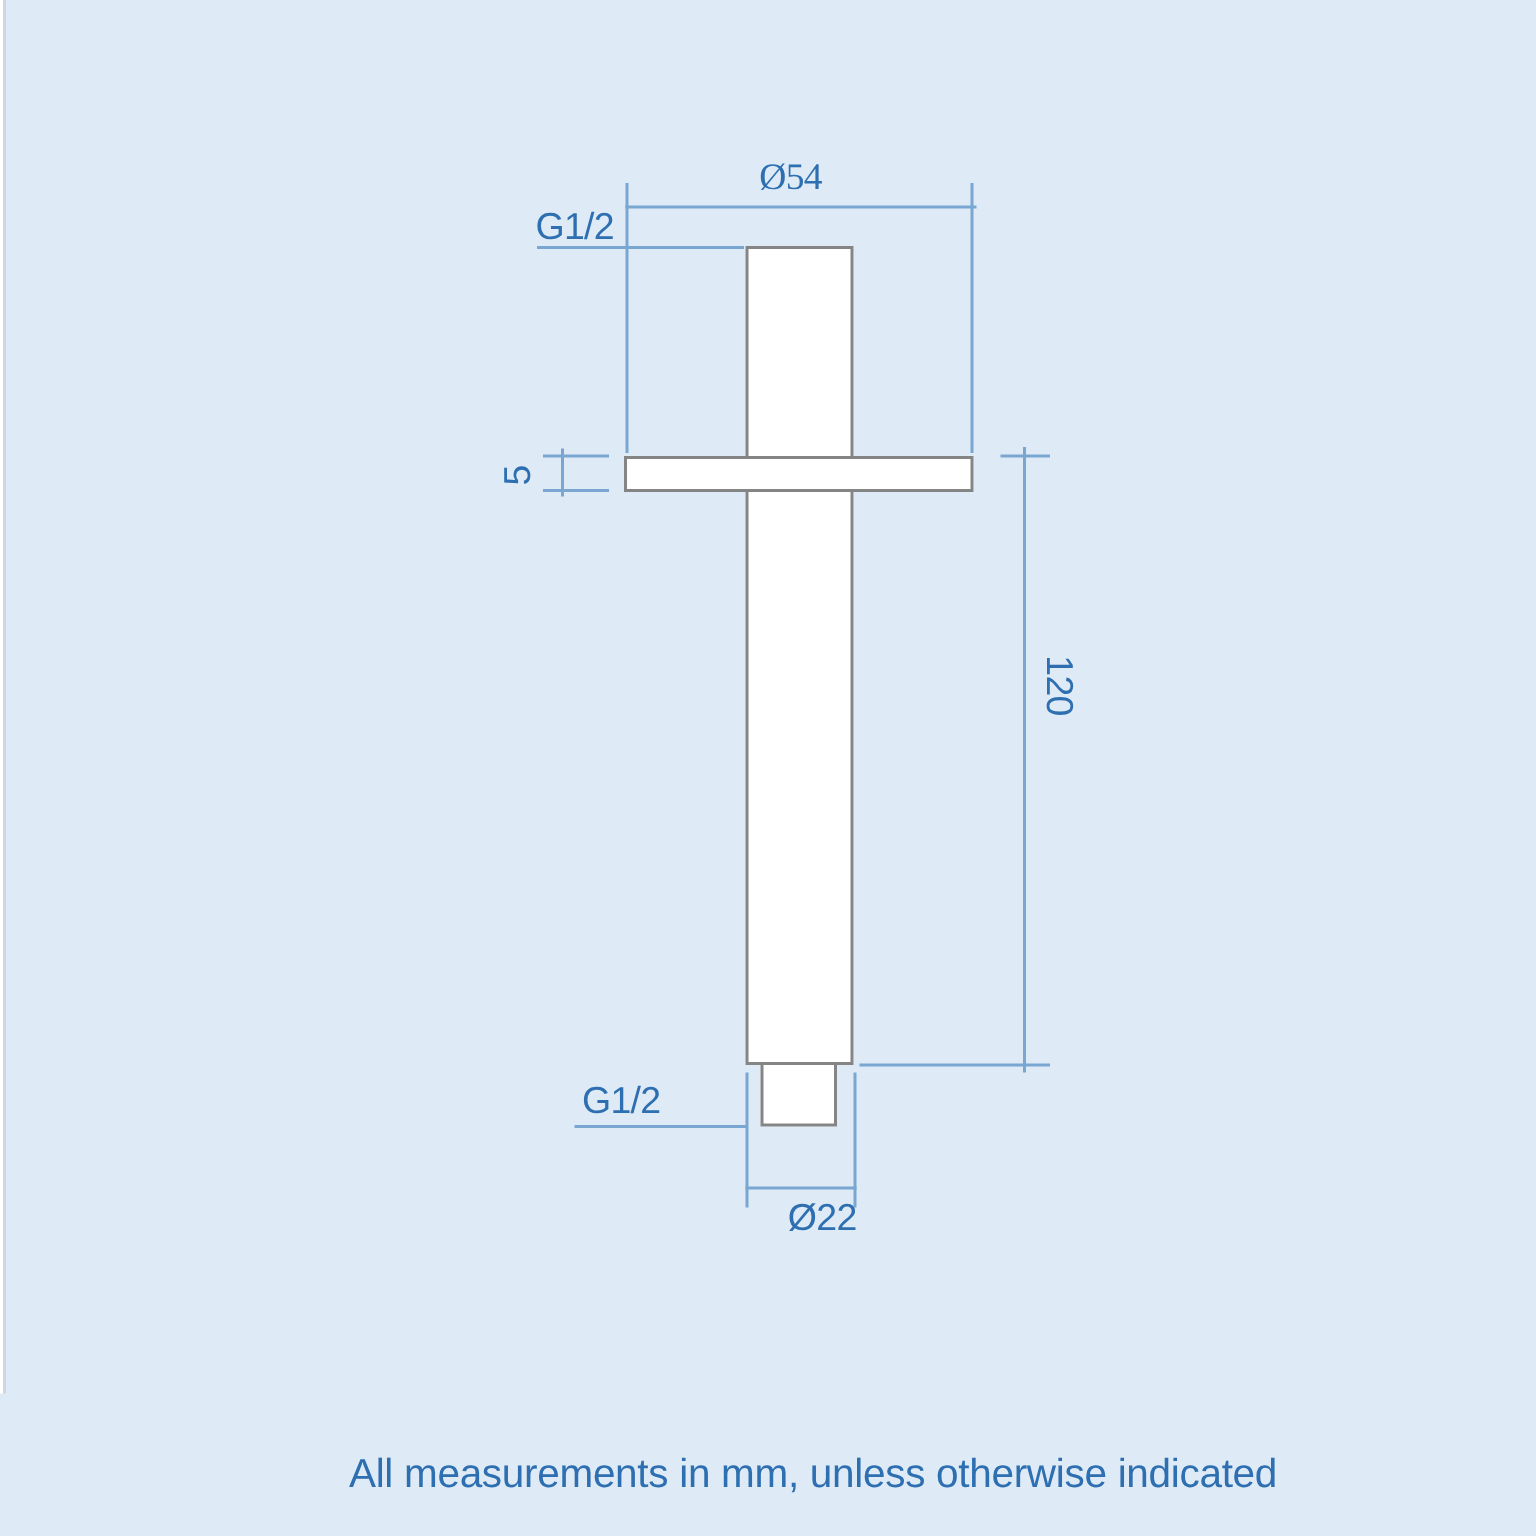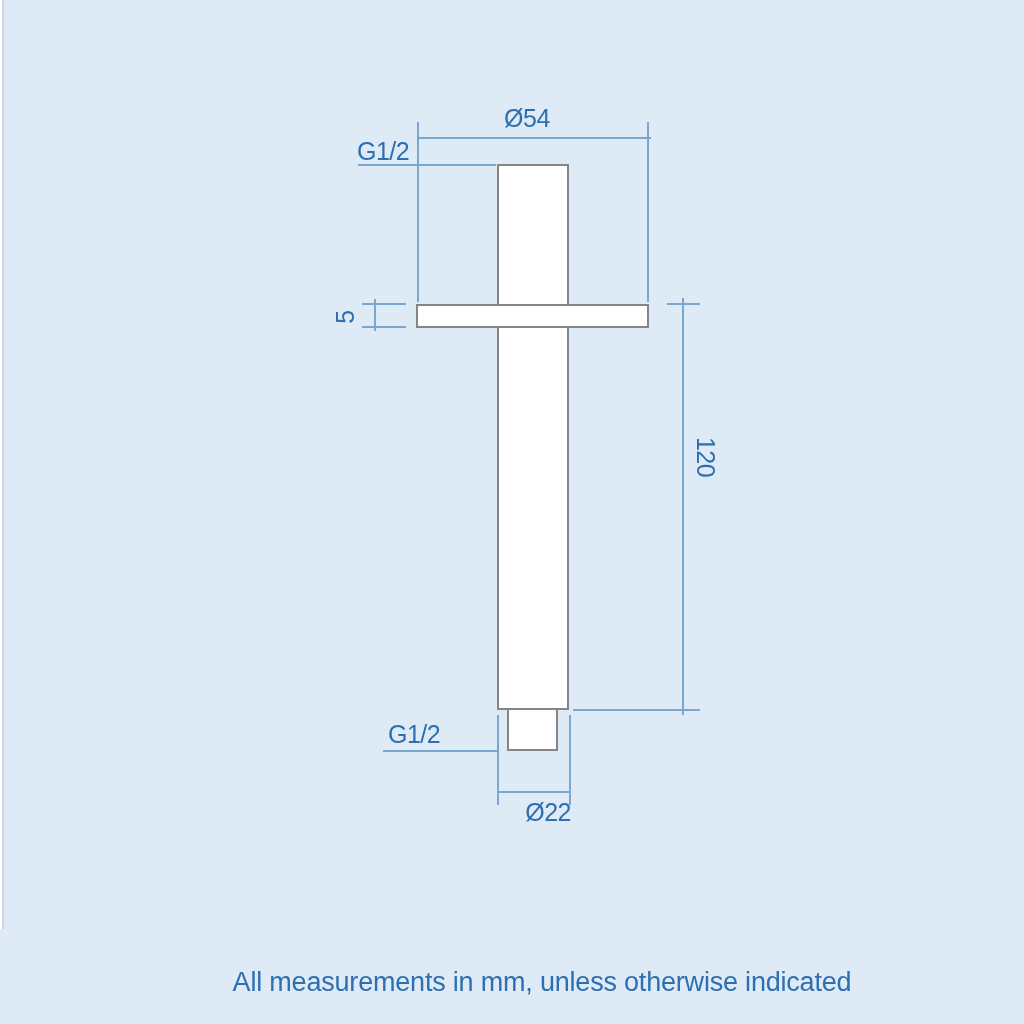--- a/index.html
+++ b/index.html
@@ -58,21 +58,21 @@
   .dlabel {
     position: absolute;
     color: #2d6fb0;
     font-size: 25px;
     font-weight: normal;
     letter-spacing: -0.5px;
     line-height: 1;
     white-space: nowrap;
     z-index: 5;
   }
-  .label-dia54   { left: 494px; top: 106px; width: 66px; text-align: center; }
+  .label-dia54   { left: 494px; top: 106px; width: 66px; text-align: center; font-family: Liberation Serif, serif; }
   .label-g12-top { left: 357px; top: 139px; }
   .label-g12-bot { left: 388px; top: 722px; }
   .label-dia22   { left: 497px; top: 800px; width: 74px; text-align: right; }
   .rot {
     position: absolute;
     display: flex;
     align-items: center;
     justify-content: center;
   }
   .label-five { left: 325px; top: 303px; width: 40px; height: 28px; transform: rotate(-90deg); }

